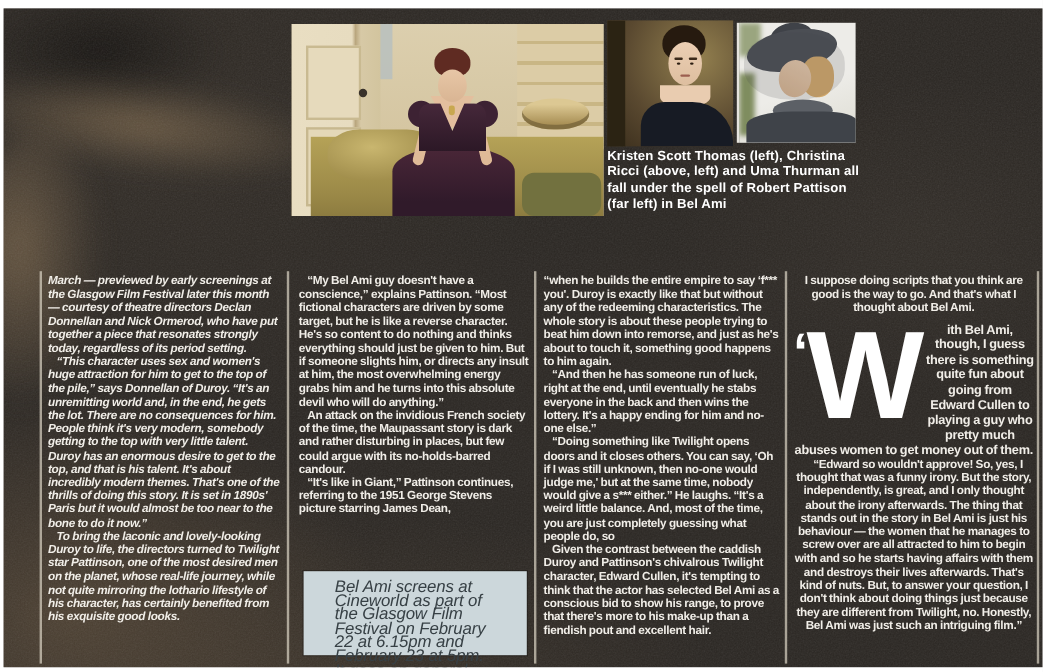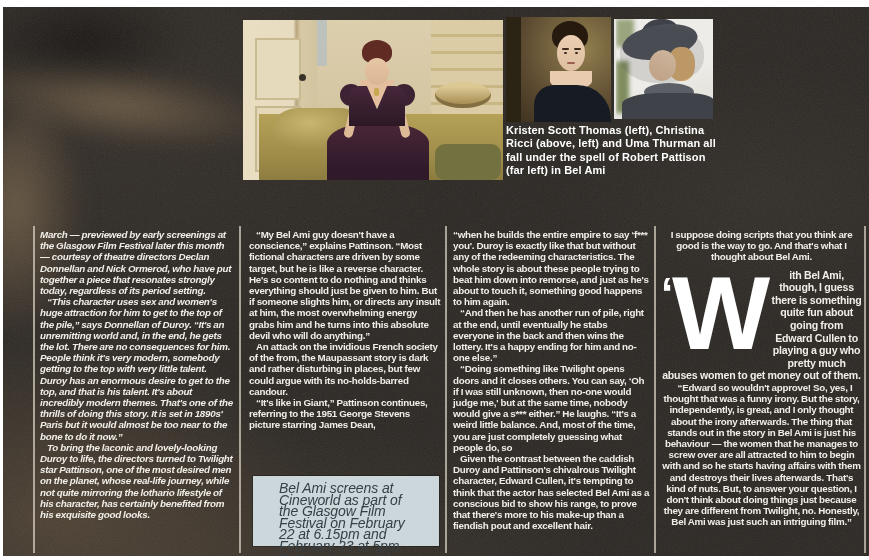--- a/index.html
+++ b/index.html
@@ -185,27 +185,27 @@
     <div class="vrule vr5"></div>
 
     <div class="col c1">
       <p>March — previewed by early screenings at the Glasgow Film Festival later this month — courtesy of theatre directors Declan Donnellan and Nick Ormerod, who have put together a piece that resonates strongly today, regardless of its period setting.</p>
       <p class="ind">“This character uses sex and women's huge attraction for him to get to the top of the pile,” says Donnellan of Duroy. “It's an unremitting world and, in the end, he gets the lot. There are no consequences for him. People think it's very modern, somebody getting to the top with very little talent. Duroy has an enormous desire to get to the top, and that is his talent. It's about incredibly modern themes. That's one of the thrills of doing this story. It is set in 1890s' Paris but it would almost be too near to the bone to do it now.”</p>
       <p class="ind">To bring the laconic and lovely-looking Duroy to life, the directors turned to Twilight star Pattinson, one of the most desired men on the planet, whose real-life journey, while not quite mirroring the lothario lifestyle of his character, has certainly benefited from his exquisite good looks.</p>
     </div>
 
     <div class="col c2">
       <p class="ind">“My Bel Ami guy doesn't have a conscience,” explains Pattinson. “Most fictional characters are driven by some target, but he is like a reverse character. He's so content to do nothing and thinks everything should just be given to him. But if someone slights him, or directs any insult at him, the most overwhelming energy grabs him and he turns into this absolute devil who will do anything.”</p>
-      <p class="ind">An attack on the invidious French society of the from, the Maupassant story is dark and rather disturbing in places, but few could argue with its no-holds-barred candour.</p>
+      <p class="ind">An attack on the invidious French society of the time, the Maupassant story is dark and rather disturbing in places, but few could argue with its no-holds-barred candour.</p>
       <p class="ind">“It's like in Giant,” Pattinson continues, referring to the 1951 George Stevens picture starring James Dean,</p>
     </div>
 
     <div class="col c3">
       <p>“when he builds the entire empire to say ‘f*** you'. Duroy is exactly like that but without any of the redeeming characteristics. The whole story is about these people trying to beat him down into remorse, and just as he's about to touch it, something good happens to him again.</p>
-      <p class="ind">“And then he has another run of pile, right at the end, until eventually he stabs everyone in the back and then wins the lottery. It's a happy ending for him and no-one else.”</p>
+      <p class="ind">“And then he has someone run of luck, right at the end, until eventually he stabs everyone in the back and then wins the lottery. It's a happy ending for him and no-one else.”</p>
       <p class="ind">“Doing something like Twilight opens doors and it closes others. You can say, ‘Oh if I was still unknown, then no-one would judge me,' but at the same time, nobody would give a s*** either.” He laughs. “It's a weird little balance. And, most of the time, you are just completely guessing what people do, so</p>
       <p class="ind">Given the contrast between the caddish Duroy and Pattinson's chivalrous Twilight character, Edward Cullen, it's tempting to think that the actor has selected Bel Ami as a conscious bid to show his range, to prove that there's more to his make-up than a fiendish pout and excellent hair.</p>
     </div>
 
     <div class="col c4">
       <p>I suppose doing scripts that you think are good is the way to go. And that's what I thought about Bel Ami.</p>
       <div class="pullquote">
         <div class="dropcap">
           <span class="dc-quote">‘</span>
           <span class="dc-w">W</span>

